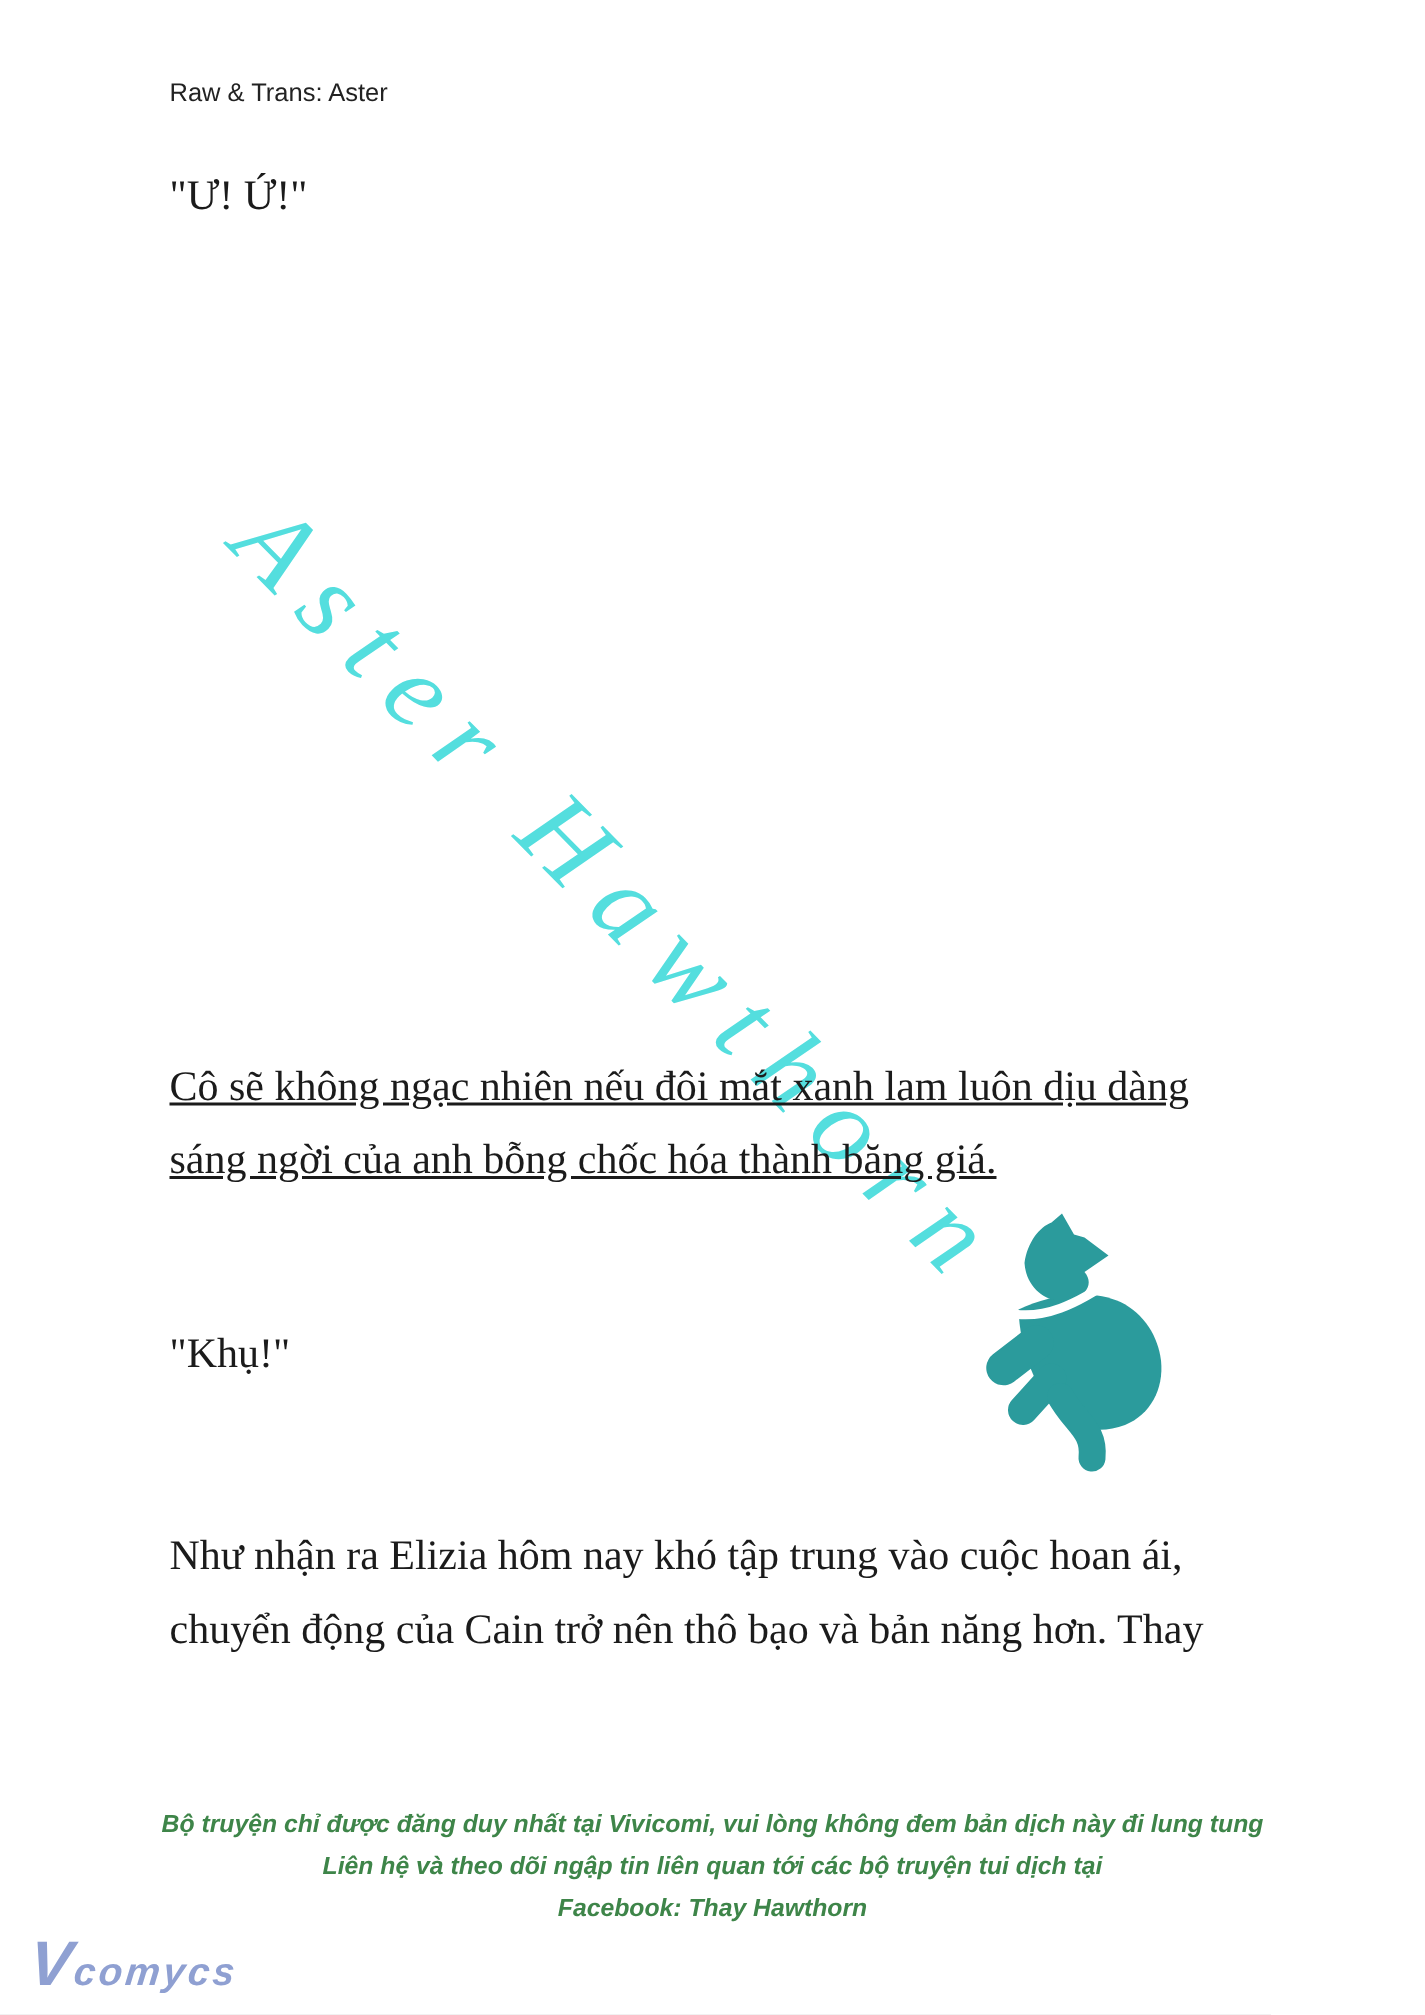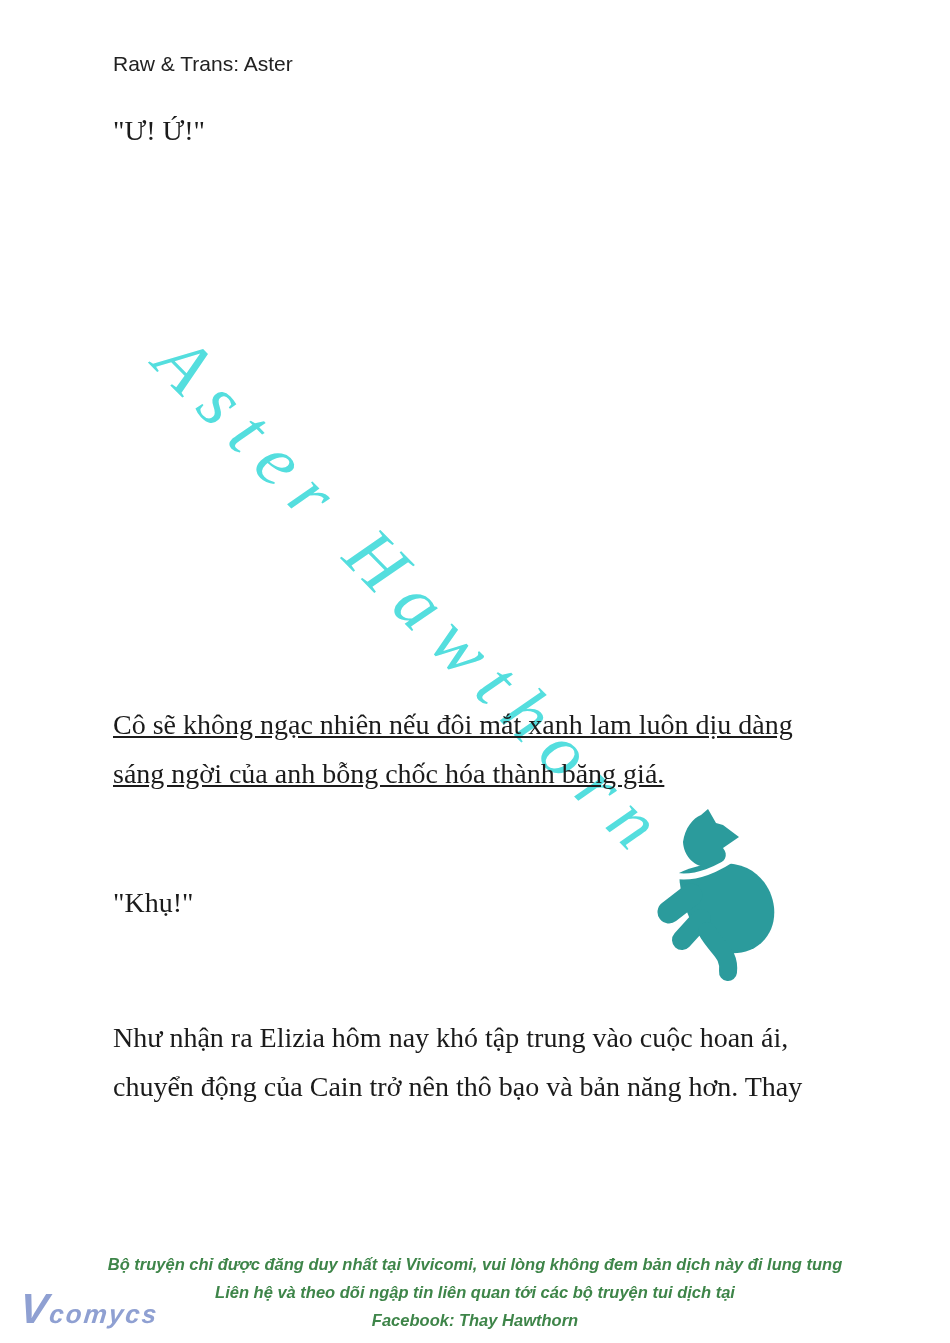--- a/index.html
+++ b/index.html
@@ -7,21 +7,21 @@
     position:relative;
     width:950px; height:1343px;
     margin:0 auto;
     background:#ffffff;
     overflow:hidden;
     font-family:"Liberation Serif", serif;
   }
   .credit {
     position:absolute; left:113px; top:52px;
     font-family:"Liberation Sans", sans-serif;
-    font-size:21px; color:#222; z-index:3;
+    font-size:17px; color:#222; z-index:3;
   }
   .para {
     position:absolute; left:113px; width:736px;
     font-size:28px; line-height:49px; color:#1b1b1b;
     z-index:3;
   }
   .p0 { top:106px; }
   .p1 { top:240px; }
   .p2 { top:472px; }
   .p3 { top:700px;text-decoration:underline; }
@@ -39,21 +39,21 @@
   .cat {
     position:absolute; left:655px; top:807px;
     width:125px; height:190px; z-index:2;
   }
   .footer {
     position:absolute; left:0; top:1202px; width:950px;
     text-align:center;
     font-family:"Liberation Sans", sans-serif;
     font-style:italic; font-weight:bold;
     font-size:16.5px; line-height:28px;
-    color:#3e8549; z-index:3;margin-top:48px;
+    color:#3e8549; z-index:3;
   }
   .logo {
     position:absolute; left:20px; top:1284px;
     font-family:"Liberation Sans", sans-serif;
     font-style:italic; font-weight:bold;
     font-size:26px; letter-spacing:2px;
     color:#8fa0d2; transform:skewX(-6deg);
     z-index:3; line-height:1.2;
   }
   .logo::first-letter { font-size:42px; }

